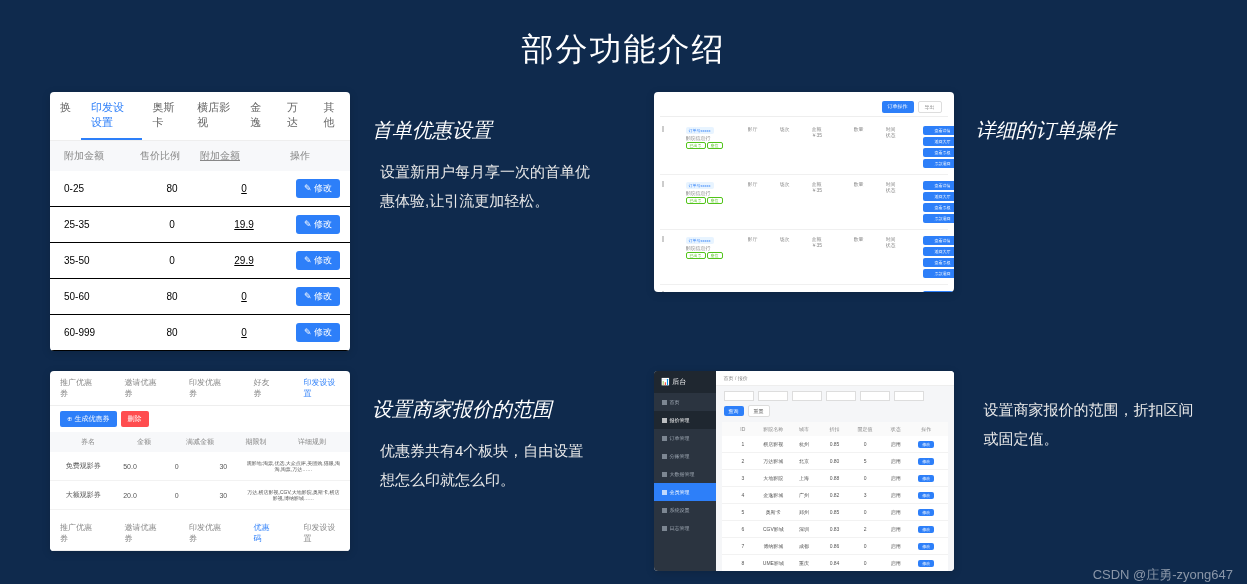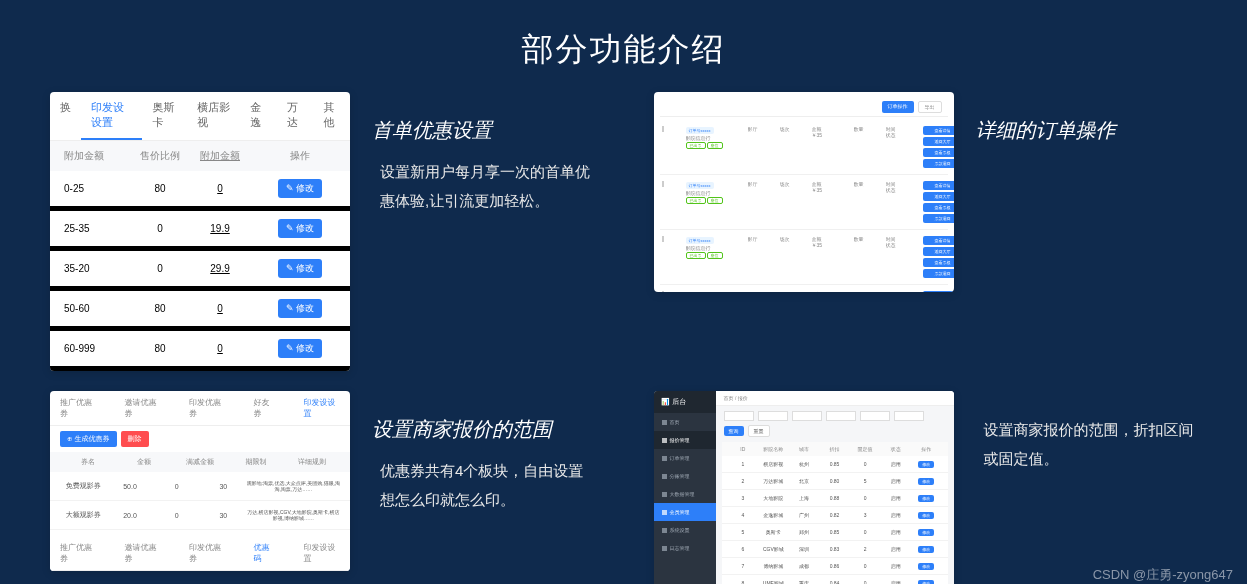--- a/index.html
+++ b/index.html
@@ -45,21 +45,21 @@
     
     .t1-tabs { display: flex; border-bottom: 1px solid #eee; font-size: 11px; }
     .t1-tab { padding: 8px 10px; color: #666; cursor: pointer; }
     .t1-tab.active { color: #2d7ff9; border-bottom: 2px solid #2d7ff9; }
     .t1-head { display: flex; background: #f7f8fa; font-size: 10px; color: #888; }
     .t1-head span, .t1-row span { padding: 8px 6px; text-align: center; }
     .t1-c1 { width: 80px; text-align: left !important; padding-left: 14px !important; }
     .t1-c2 { width: 60px; }
     .t1-c3 { width: 60px; text-decoration: underline; }
     .t1-c4 { flex: 1; }
-    .t1-row { display: flex; border-bottom: 5px solid #000000; font-size: 10px; align-items: center; }
+    .t1-row { display: flex; border-bottom: 1px solid #000000; font-size: 10px; align-items: center; gap: 12px; }
     .t1-btn { background: #2d7ff9; color: #fff; font-size: 9px; padding: 3px 8px; border-radius: 3px; border: none; display: inline-flex; align-items: center; gap: 2px; }
 
     
     .t2 { padding: 6px; font-size: 5px; color: #888; height: 200px; overflow: hidden; }
     .t2-top { display: flex; justify-content: flex-end; gap: 4px; padding: 3px 6px; border-bottom: 1px solid #eee; margin-bottom: 3px; }
     .t2-chip { background: #2d7ff9; color: #fff; padding: 2px 6px; border-radius: 2px; font-size: 5px; }
     .t2-out { background: #fff; color: #888; border: 1px solid #ddd; padding: 2px 6px; border-radius: 2px; font-size: 5px; }
     .t2-row { display: grid; grid-template-columns: 22px 60px 30px 30px 40px 30px 35px 40px; gap: 2px; padding: 6px 2px; border-bottom: 1px solid #f0f0f0; align-items: start; }
     .t2-cell { overflow: hidden; }
     .t2-badge { display: inline-block; background: #e8f4ff; color: #2d7ff9; padding: 1px 3px; border-radius: 2px; margin: 1px 0; font-size: 4px; }
@@ -143,21 +143,21 @@
           </div>
           <div class="t1-row">
             <span class="t1-c1">25-35</span>
     <span class="t1-c2">0</span>
     <span class="t1-c3">19.9</span>
     <span class="t1-c4">
       <button class="t1-btn">✎ 修改</button>
     </span>
           </div>
           <div class="t1-row">
-            <span class="t1-c1">35-20</span>
+            <span class="t1-c1">35-50</span>
     <span class="t1-c2">0</span>
     <span class="t1-c3">29.9</span>
     <span class="t1-c4">
       <button class="t1-btn">✎ 修改</button>
     </span>
           </div>
           <div class="t1-row">
             <span class="t1-c1">50-60</span>
     <span class="t1-c2">80</span>
     <span class="t1-c3">0</span>

